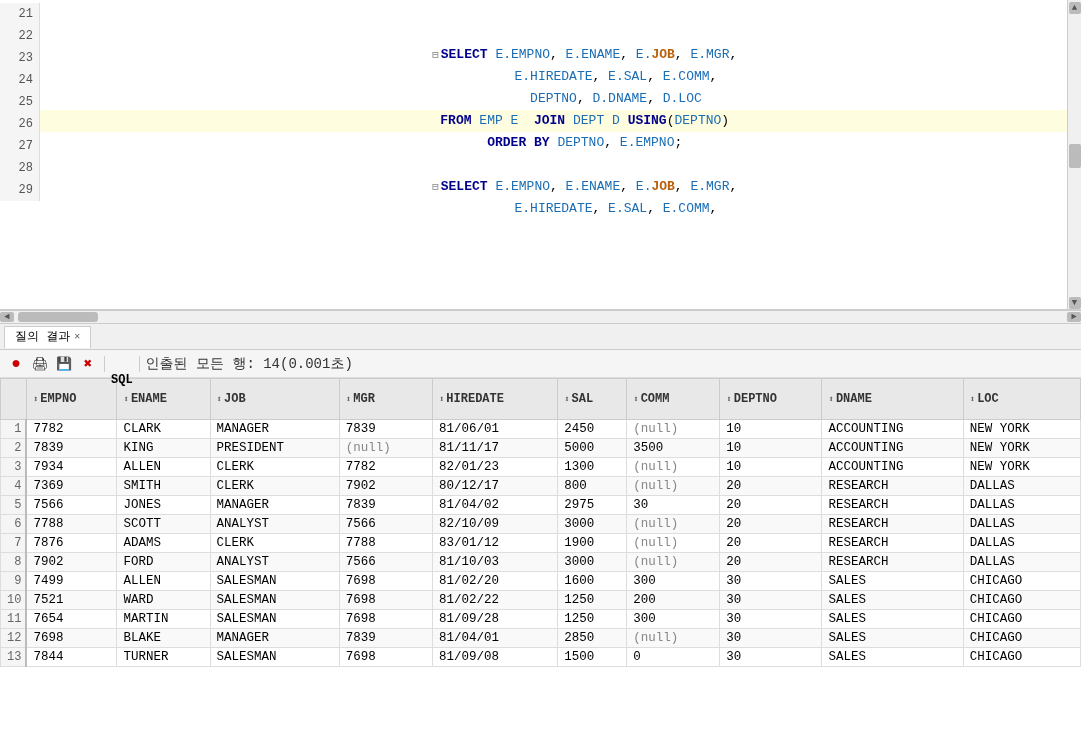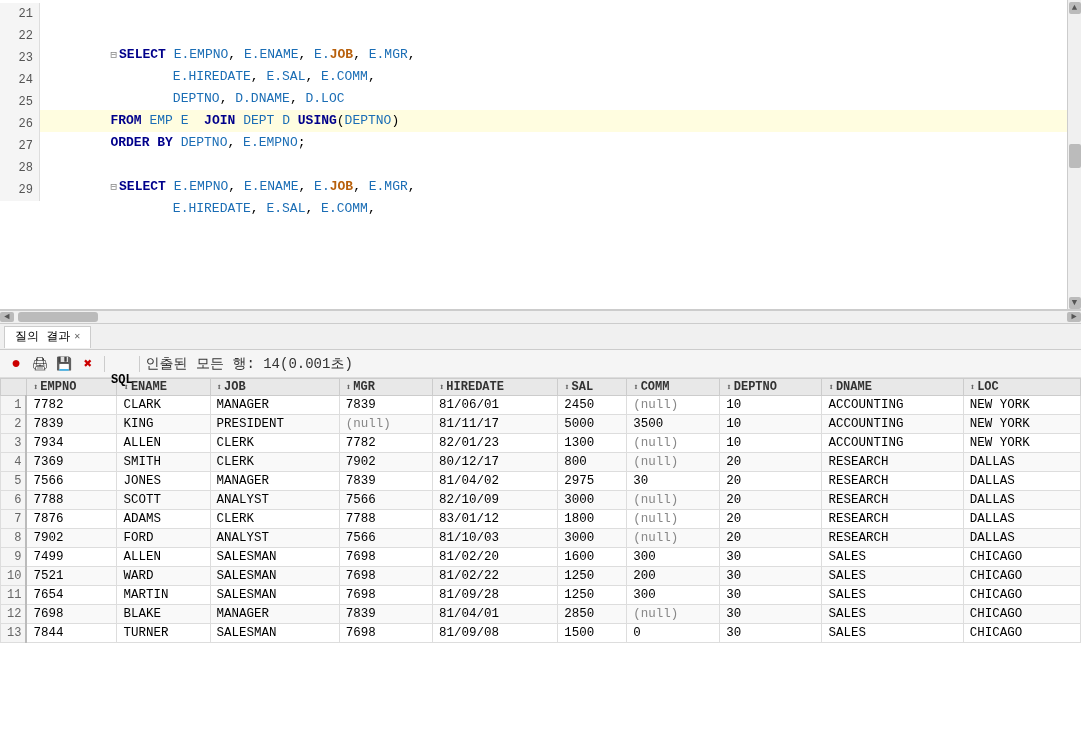--- a/index.html
+++ b/index.html
@@ -39,20 +39,21 @@
       line-height: 22px;
       padding: 0 6px;
       text-align: right;
       font-size: 12px;
       color: #555;
     }
 
     .editor-content {
       margin-left: 40px;
       padding: 0;
+      text-align: center;
     }
 
     .code-line {
       height: 22px;
       line-height: 22px;
       padding: 0 8px;
       white-space: pre;
       font-size: 13px;
     }
 
@@ -174,21 +175,21 @@
       width: 100%;
       font-size: 12.5px;
     }
 
     thead tr {
       background: #e8e8e8;
     }
 
     thead th {
       border: 1px solid #ccc;
-      padding: 1px 6px;
+      padding: 13px 6px;
       font-weight: bold;
       color: #333;
       white-space: nowrap;
       text-align: left;
       font-size: 12px;
     }
 
     thead th .sort-icon {
       font-size: 9px;
       color: #666;
@@ -411,21 +412,21 @@
             <td>RESEARCH</td>
             <td>DALLAS</td>
           </tr>
           <tr>
             <td class="row-num">7</td>
             <td>7876</td>
             <td>ADAMS</td>
             <td>CLERK</td>
             <td>7788</td>
             <td>83/01/12</td>
-            <td>1800</td>
+            <td>1900</td>
             <td class="null-val">(null)</td>
             <td>20</td>
             <td>RESEARCH</td>
             <td>DALLAS</td>
           </tr>
           <tr>
             <td class="row-num">8</td>
             <td>7902</td>
             <td>FORD</td>
             <td>ANALYST</td>

